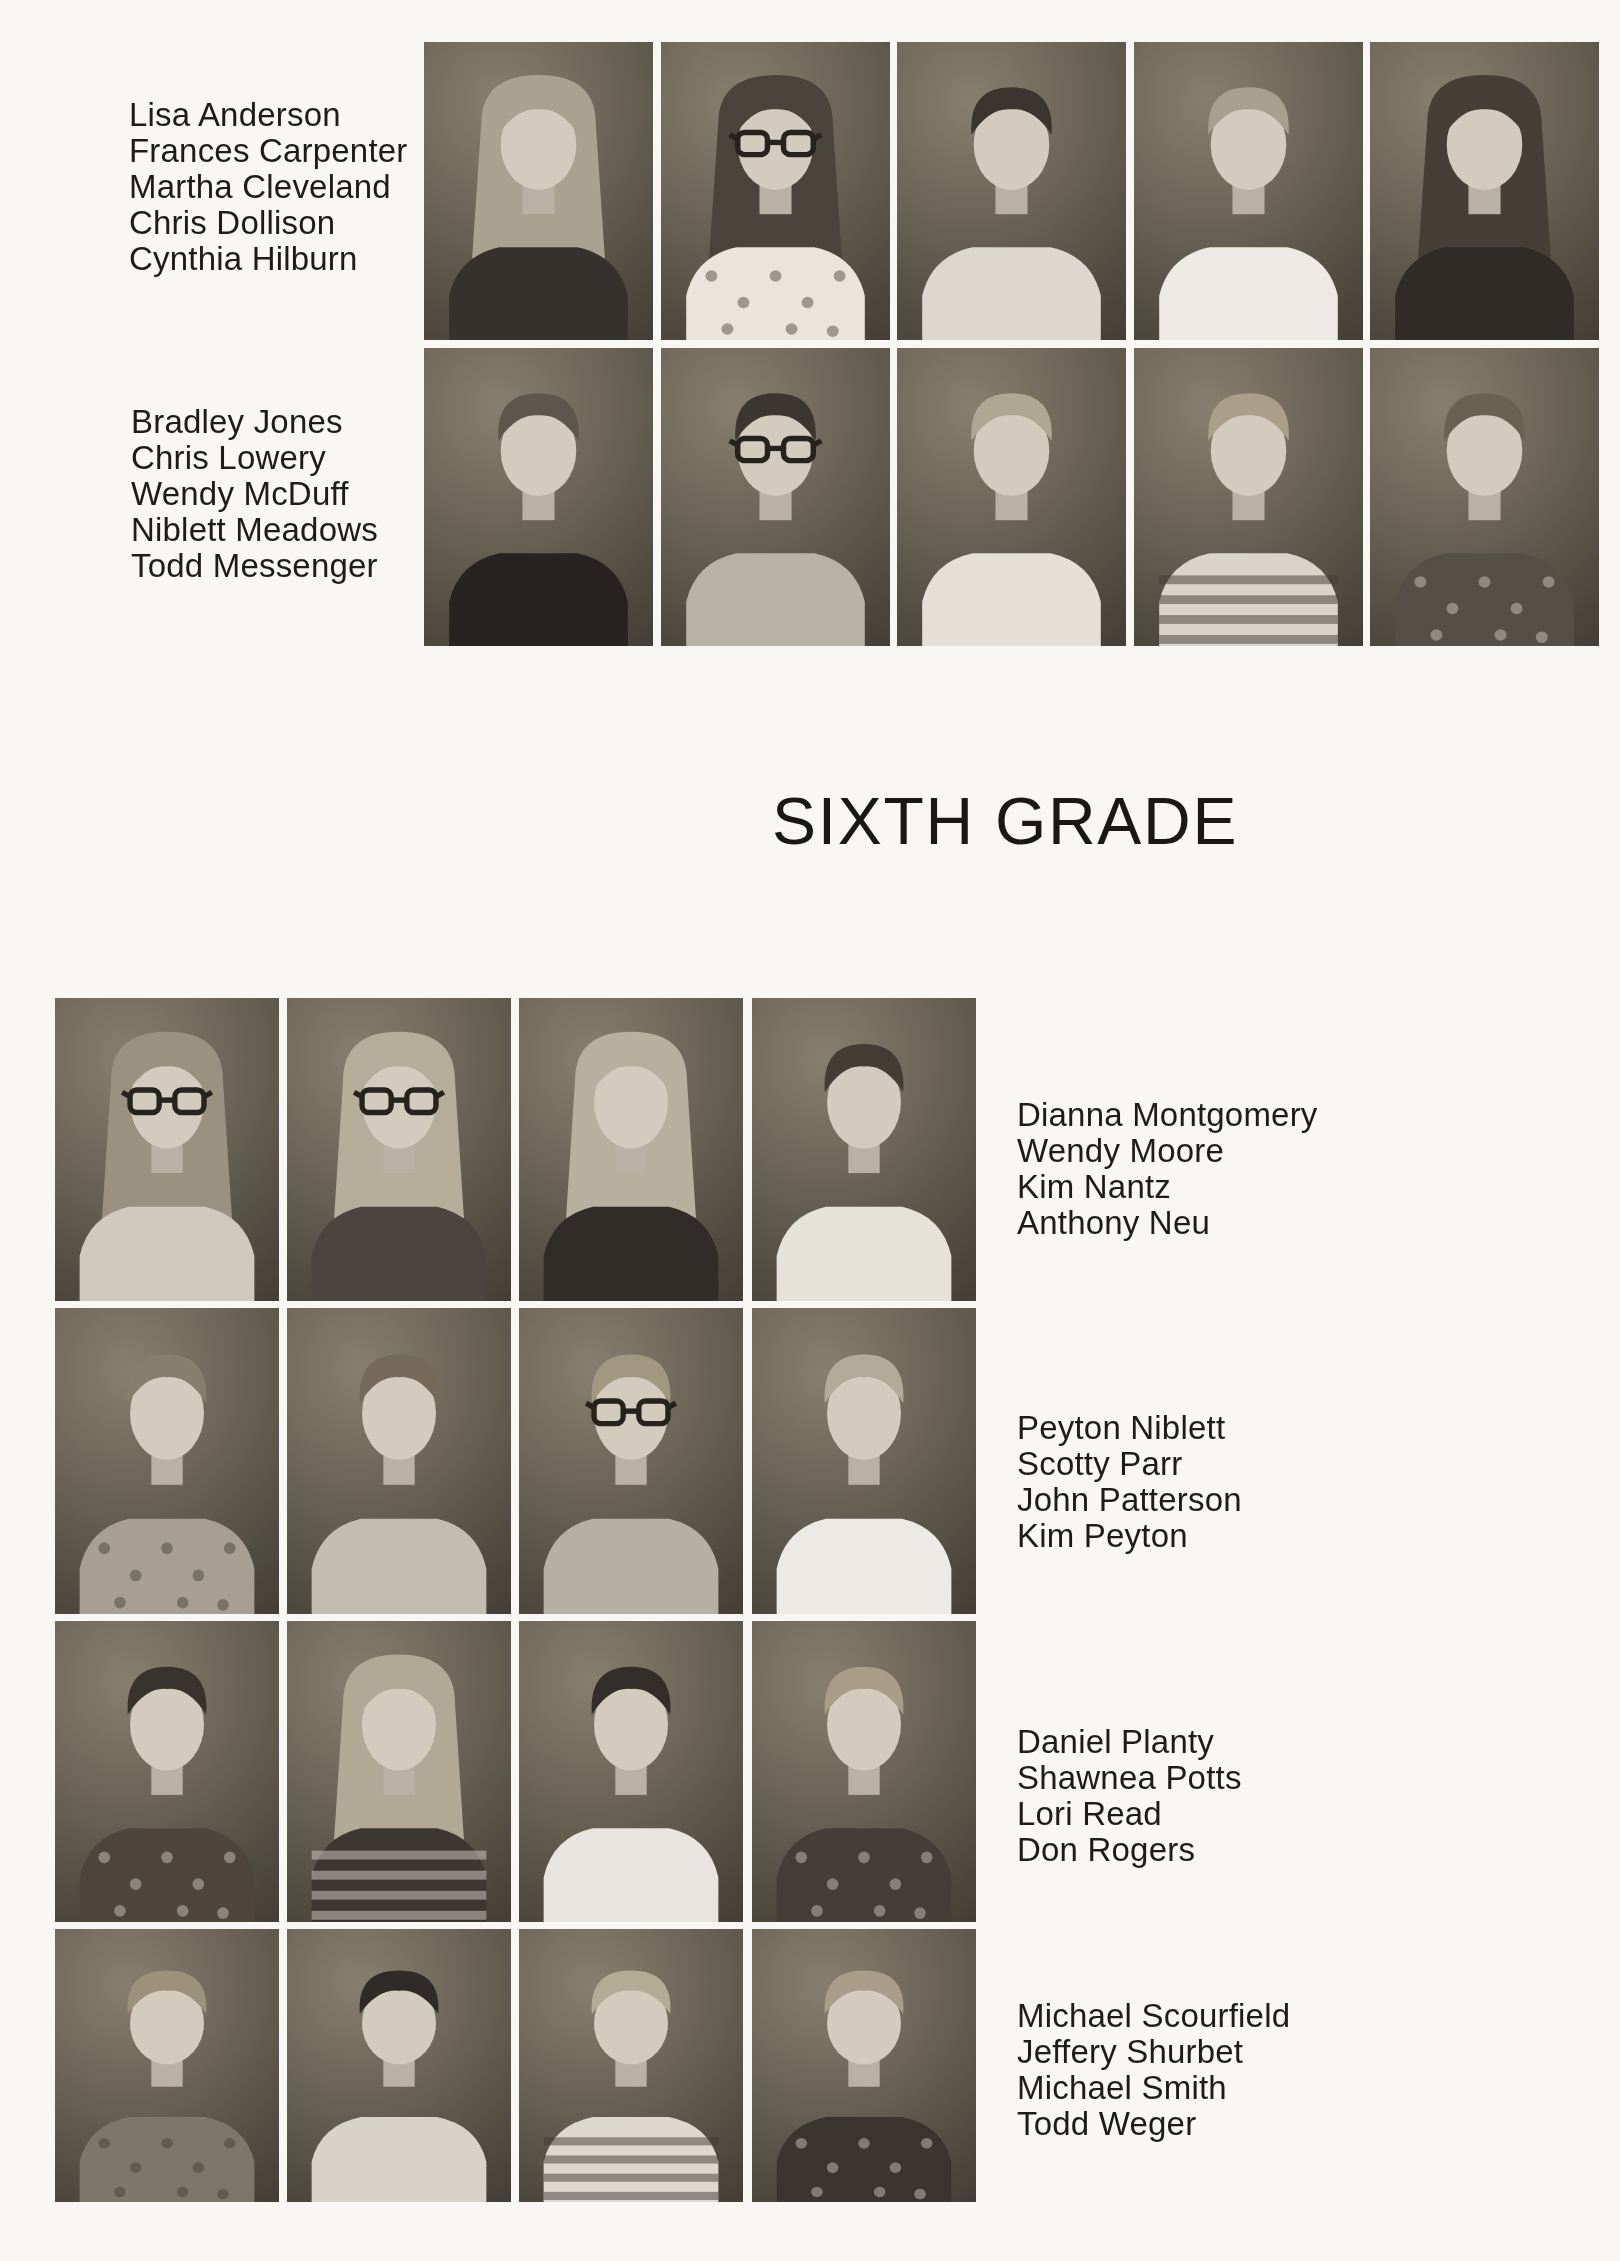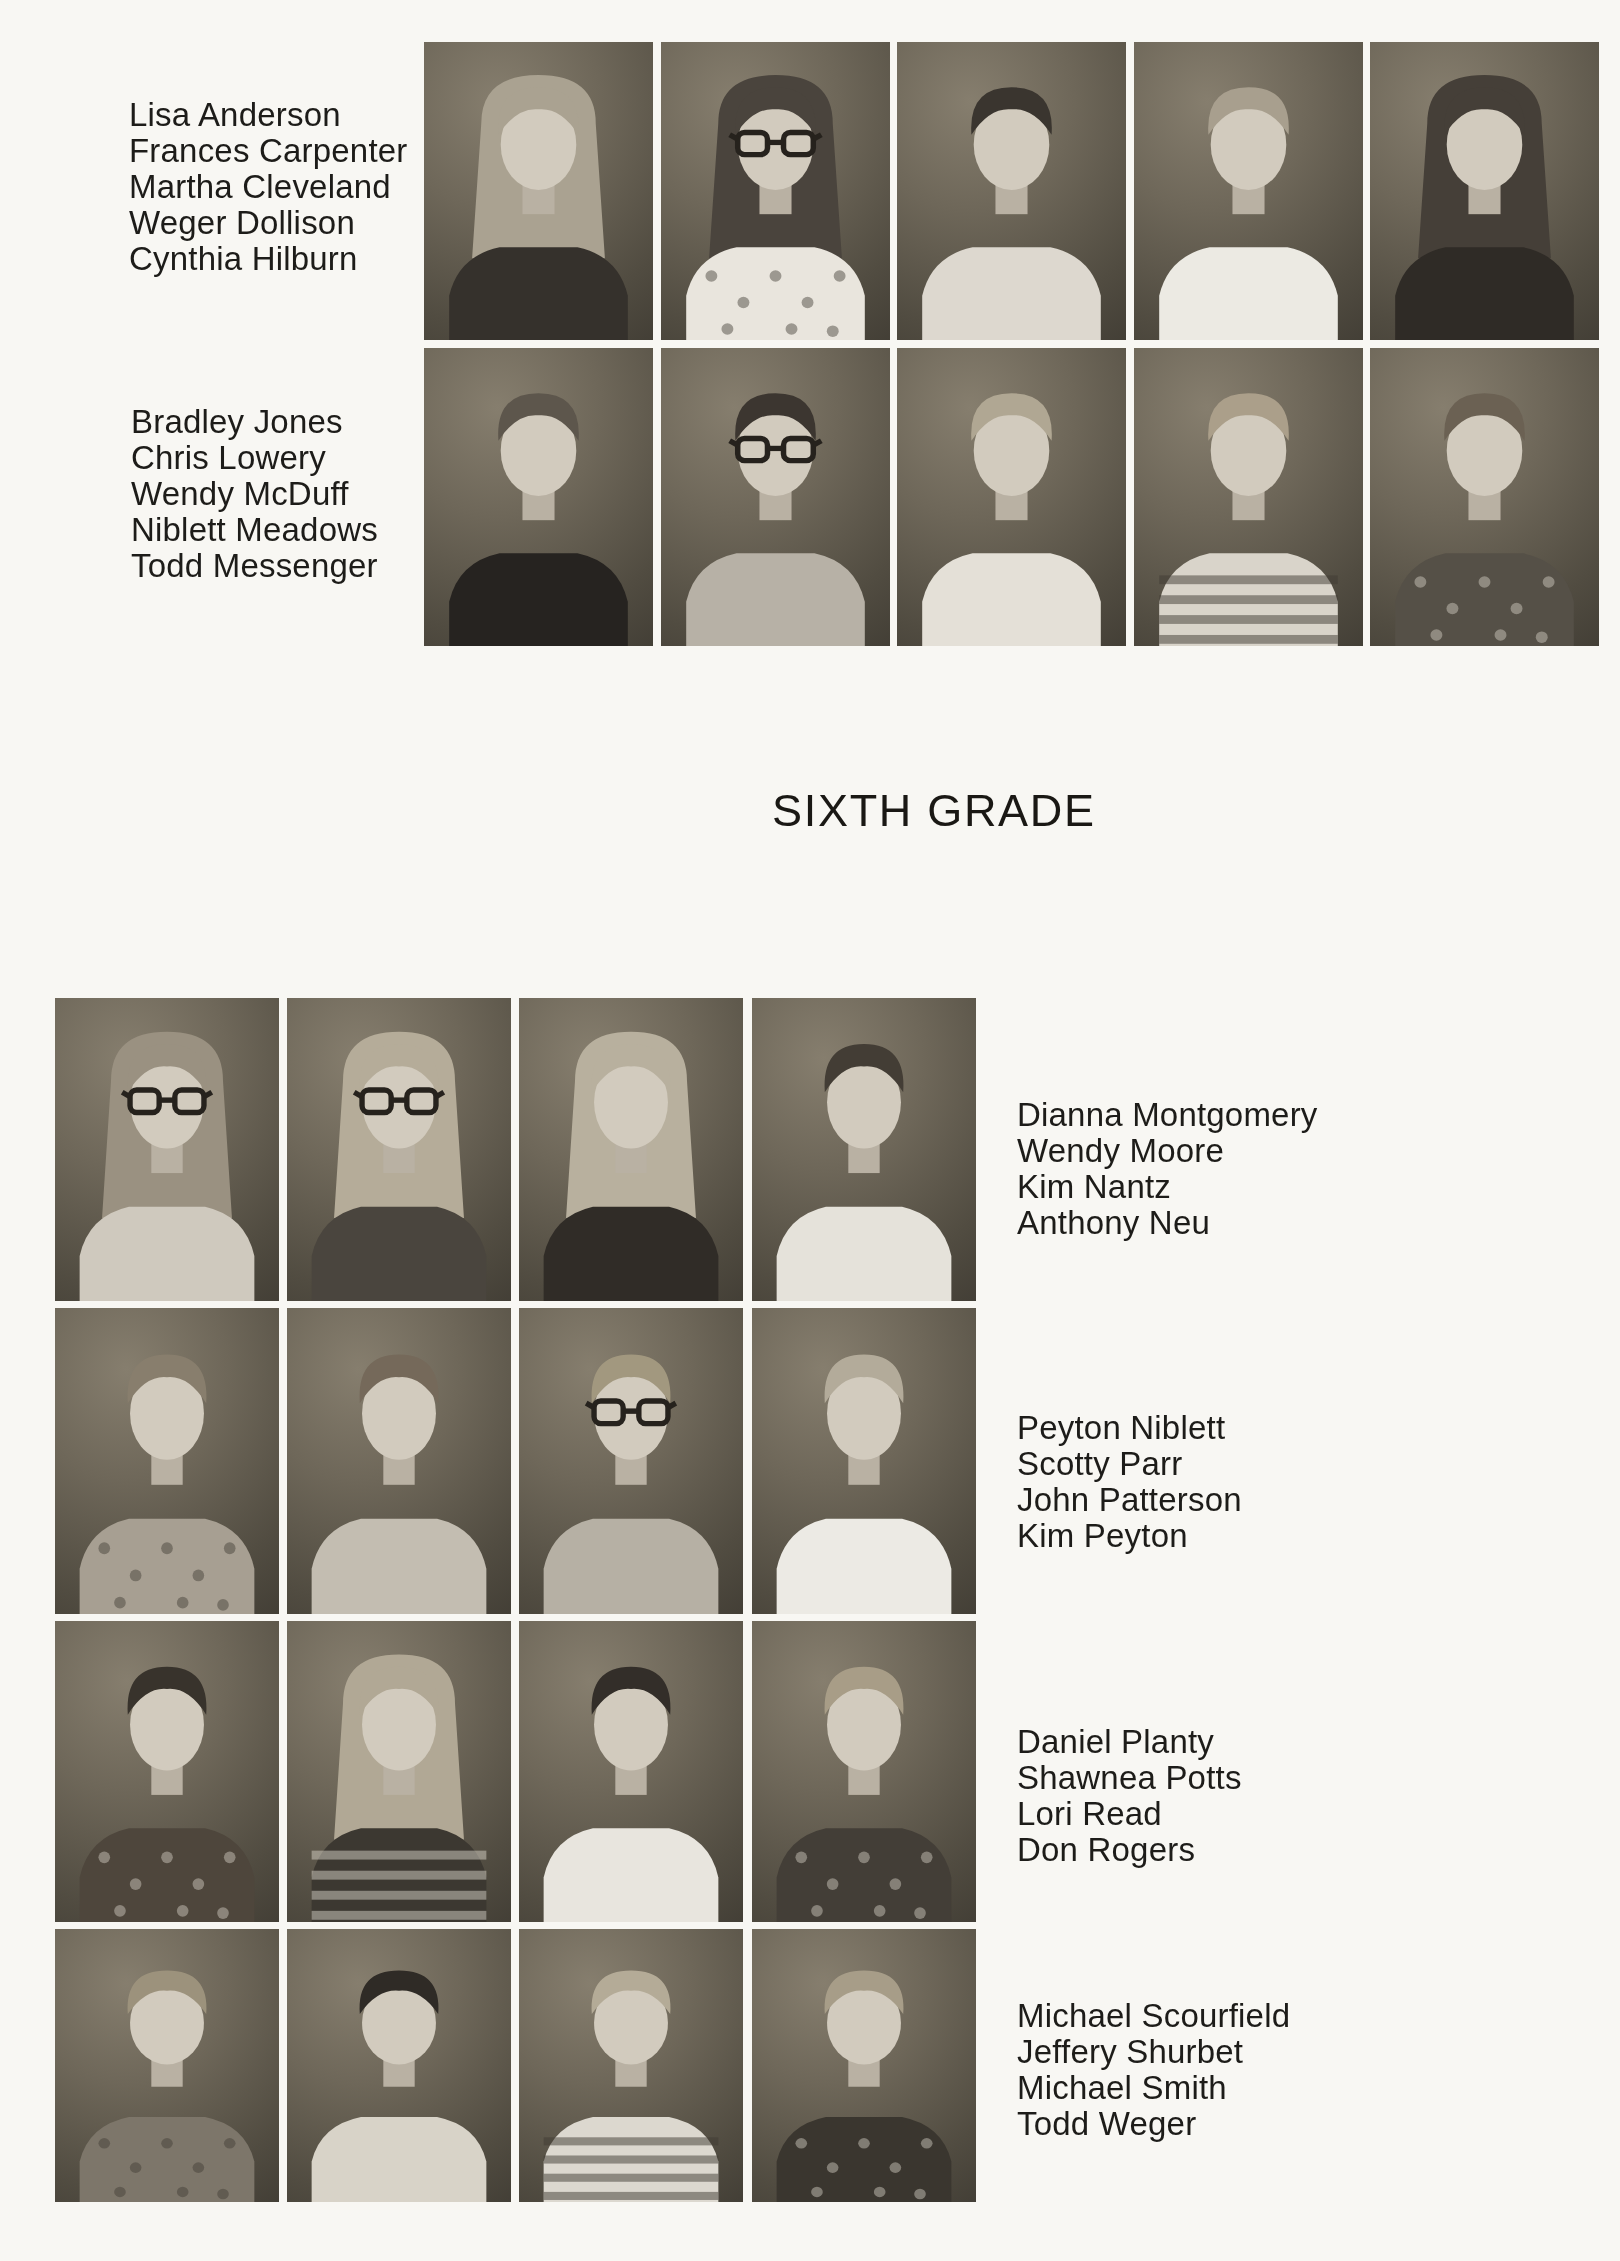--- a/index.html
+++ b/index.html
@@ -8,21 +8,21 @@
     position:relative;
     width:1620px;height:2261px;
     background:#f8f7f3;
     font-family:"Liberation Sans","DejaVu Sans",sans-serif;
     color:#1d1c19;
     overflow:hidden;
   }
   .heading{
     position:absolute;
     left:772px;top:788px;
-    font-size:45px;
+    font-size:66px;
     line-height:1;
     font-weight:300;
     letter-spacing:1.7px;
     color:#1a1814;
     white-space:nowrap;
   }
   ul.name-list{
     list-style:none;margin:0;padding:0;
     position:absolute;
     font-size:33px;
@@ -59,21 +59,21 @@
 </style>
 </head>
 <body>
 
 <div class="page">
 
   <ul class="name-list pos-l1">
       <li>Lisa Anderson</li>
       <li>Frances Carpenter</li>
       <li>Martha Cleveland</li>
-      <li>Weger Dollison</li>
+      <li>Chris Dollison</li>
       <li>Cynthia Hilburn</li>
     </ul>
   <ul class="name-list pos-l2">
       <li>Bradley Jones</li>
       <li>Chris Lowery</li>
       <li>Wendy McDuff</li>
       <li>Niblett Meadows</li>
       <li>Todd Messenger</li>
     </ul>
 

